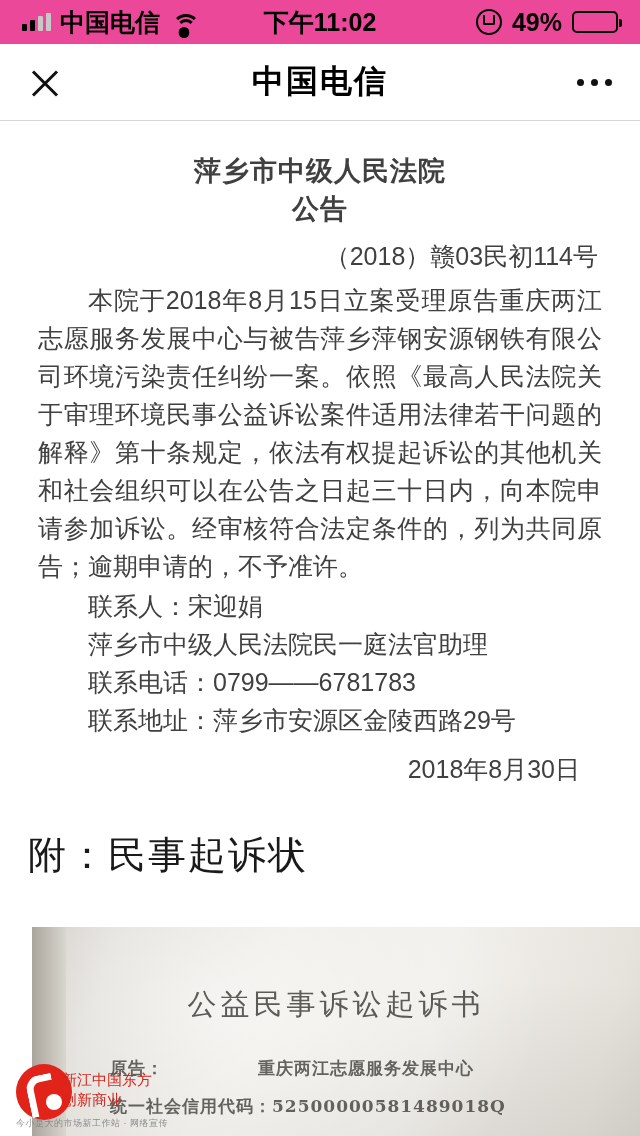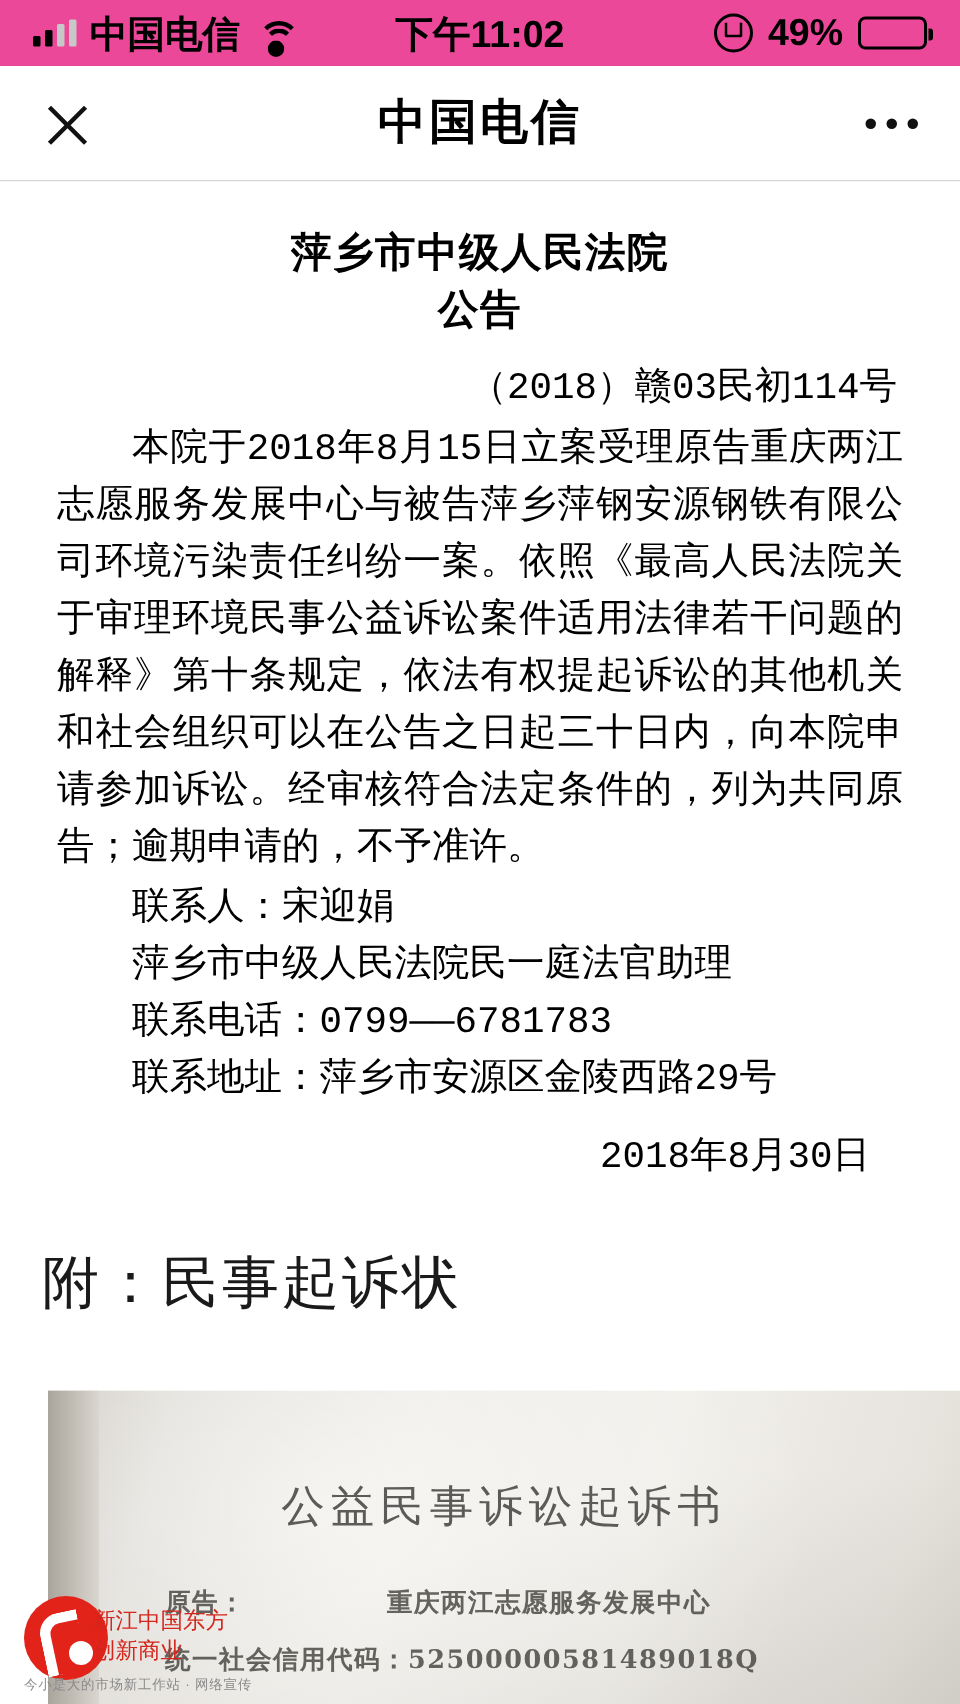--- a/index.html
+++ b/index.html
@@ -193,22 +193,22 @@
     background: #d6d6d6;
   }
 
   
   .content {
     background: #ffffff;
     padding-top: 32px;
   }
   .notice {
     margin: 0 38px;
-    font-family: Liberation Mono, monospace;
-    color: #000000;
+    font-family: Liberation Sans, sans-serif;
+    color: #404040;
   }
   .notice-title {
     text-align: center;
     font-size: 27px;
     font-weight: bold;
     line-height: 37px;
     letter-spacing: 1px;
   }
   .notice-subtitle {
     text-align: center;

